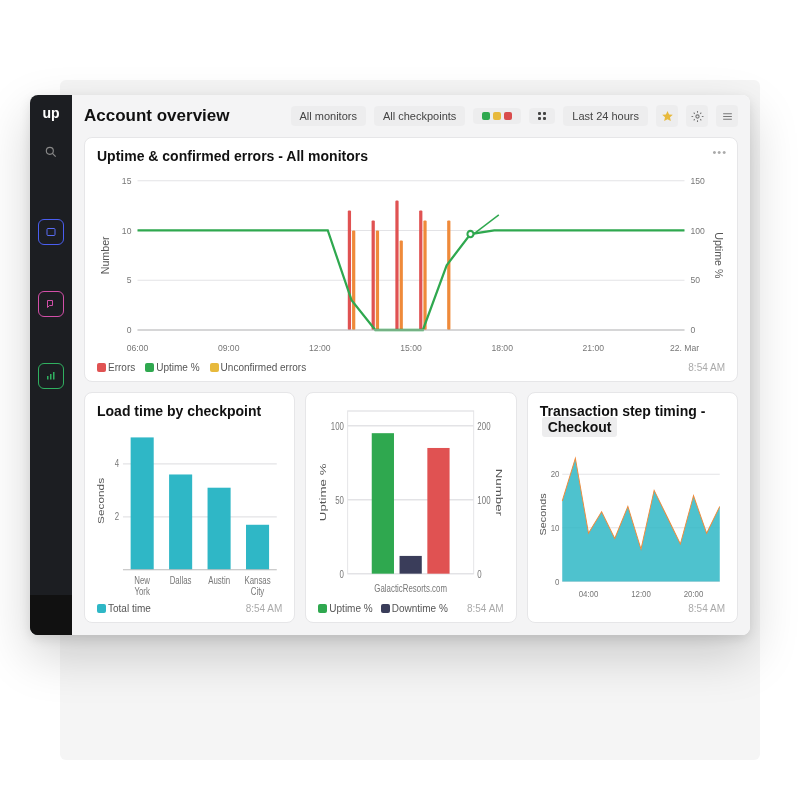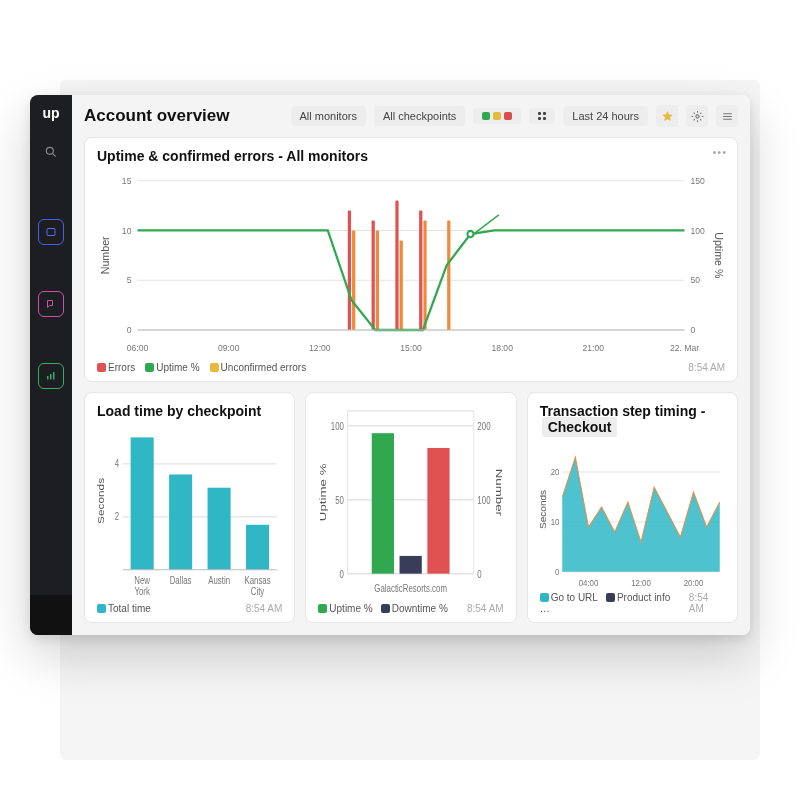--- a/index.html
+++ b/index.html
@@ -353,21 +353,20 @@
                 <line x1="24" y1="30.799999999999997" x2="194" y2="30.799999999999997" stroke="#e3e3e6"></line>
                 <text x="21" y="33.8" text-anchor="end" class="tick-label">20</text>
                 <text x="7" y="68" text-anchor="middle" class="axis-title" transform="rotate(-90 7 68)">Seconds</text>
                 <path d="M24 130 L24 55.60000000000001 L38.166666666666664 15.920000000000002 L52.33333333333333 85.36 L66.5 65.52 L80.66666666666666 90.32 L94.83333333333334 60.55999999999999 L109 100.24000000000001 L123.16666666666667 45.67999999999999 L137.33333333333331 70.48 L151.5 95.28 L165.66666666666669 50.64 L179.83333333333331 85.36 L194 60.55999999999999 L194 130 Z" fill="#2fb7c6" fill-opacity="0.85"></path>
                 <path d="M24 55.60000000000001 L38.166666666666664 15.920000000000002 L52.33333333333333 85.36 L66.5 65.52 L80.66666666666666 90.32 L94.83333333333334 60.55999999999999 L109 100.24000000000001 L123.16666666666667 45.67999999999999 L137.33333333333331 70.48 L151.5 95.28 L165.66666666666669 50.64 L179.83333333333331 85.36 L194 60.55999999999999 " fill="none" stroke="#ef8a3a" stroke-width="1"></path>
                 <text x="52.33333333333333" y="144" text-anchor="middle" class="tick-label">04:00</text>
                 <text x="109" y="144" text-anchor="middle" class="tick-label">12:00</text>
                 <text x="165.66666666666669" y="144" text-anchor="middle" class="tick-label">20:00</text>
               </svg></div>
           <div class="legend-row">
-            <span id="tx-legend"><span style="margin-right:8px"><span class="lg-sq" style="background:#2fb7c6"></span>Go to URL</span><span style="margin-right:8px"><span class="lg-sq" style="background:#3a3d5a"></span>Product info …</span></span>
             <span class="ts">8:54 AM</span>
           </div>
         </div>
       </div>
 
     </div>
   </div>
 </div>
 
 </body></html>

